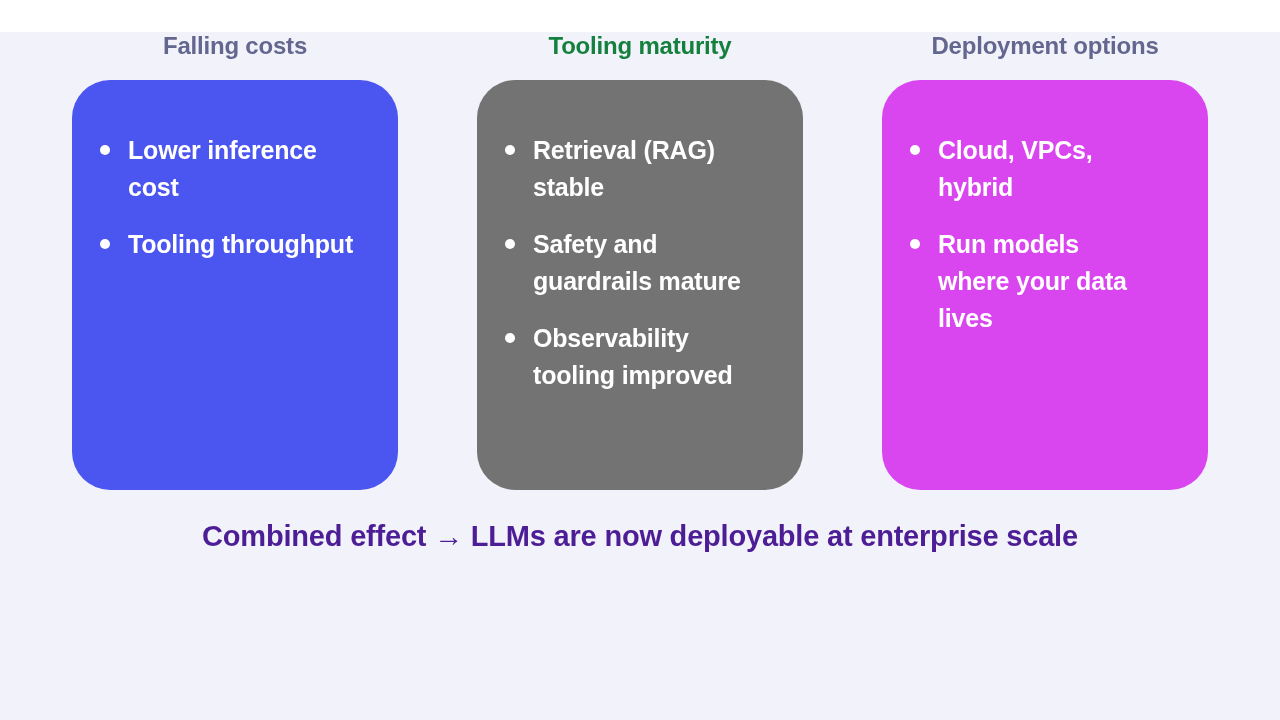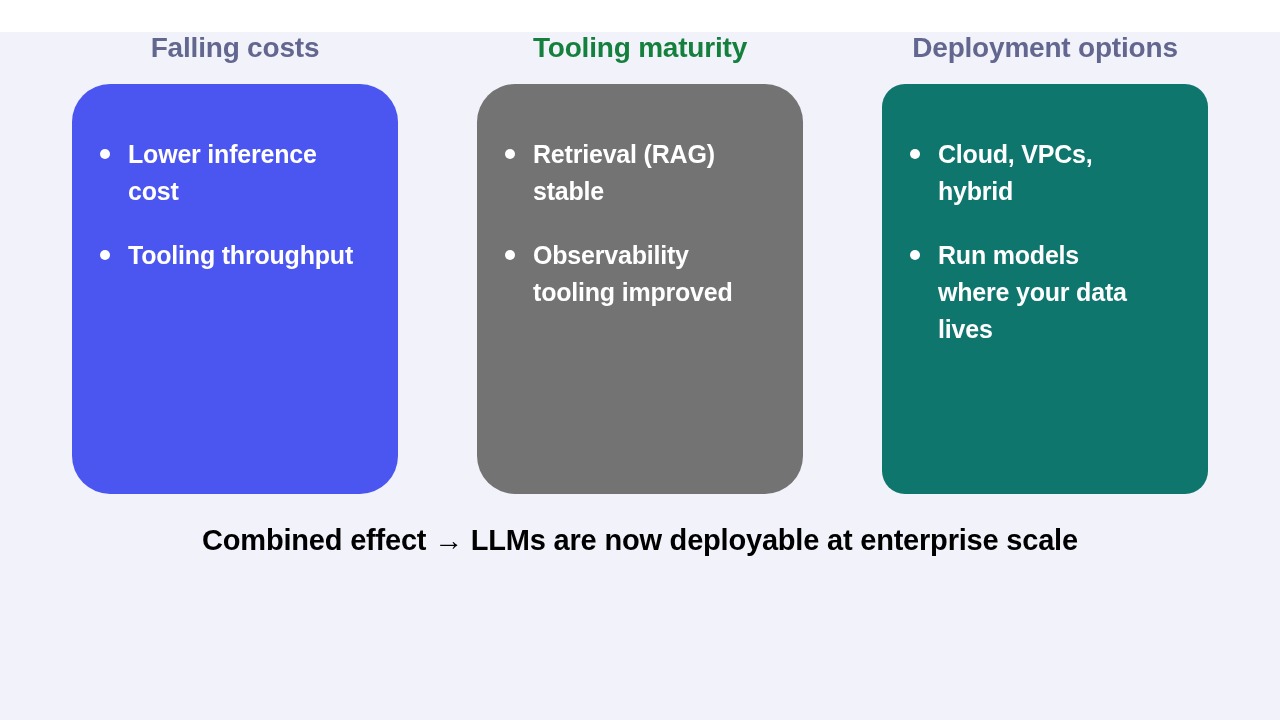--- a/index.html
+++ b/index.html
@@ -22,36 +22,36 @@
   }
   .columns {
     display: flex;
     justify-content: space-between;
     padding: 0 72px;
     margin-top: 32px;
   }
   .column { width: 326px; }
   .col-header {
     text-align: center;
-    font-size: 28px;
+    font-size: 24px;
     font-weight: 700;
     margin-bottom: 20px;
     letter-spacing: -0.2px;
   }
   .card {
     width: 326px;
     height: 410px;
     border-radius: 38px;
     padding: 52px 0 0 26px;
   }
   .bullets {
     list-style: none;
     display: flex;
     flex-direction: column;
-    gap: 27px;
+    gap: 20px;
   }
   .bullets li {
     position: relative;
     padding-left: 30px;
     color: #ffffff;
     font-size: 25px;
     font-weight: 700;
     line-height: 1.48;
     letter-spacing: -0.2px;
   }
@@ -93,32 +93,33 @@
           <li>Tooling throughput</li>
         </ul>
       </div>
     </div>
 
     <div class="column">
       <div class="col-header" style="color: #15803d;">Tooling maturity</div>
       <div class="card" style="background-color: #737373;">
         <ul class="bullets">
           <li>Retrieval (RAG) stable</li>
+          <li>Safety and guardrails mature</li>
           <li>Observability tooling improved</li>
         </ul>
       </div>
     </div>
 
     <div class="column">
       <div class="col-header" style="color: rgb(99, 103, 143);">Deployment options</div>
-      <div class="card" style="background-color: #0f766e; border-radius: 23px;">
+      <div class="card" style="background-color: #d946ef;">
         <ul class="bullets">
           <li>Cloud, VPCs, hybrid</li>
           <li>Run models where your data lives</li>
         </ul>
       </div>
     </div>
 
   </div>
 
-  <div class="footer" style="color: #000000;">Combined effect → LLMs are now deployable at enterprise scale</div>
+  <div class="footer" style="color: #4c1d95;">Combined effect → LLMs are now deployable at enterprise scale</div>
 
 </div>
 
 </body></html>

